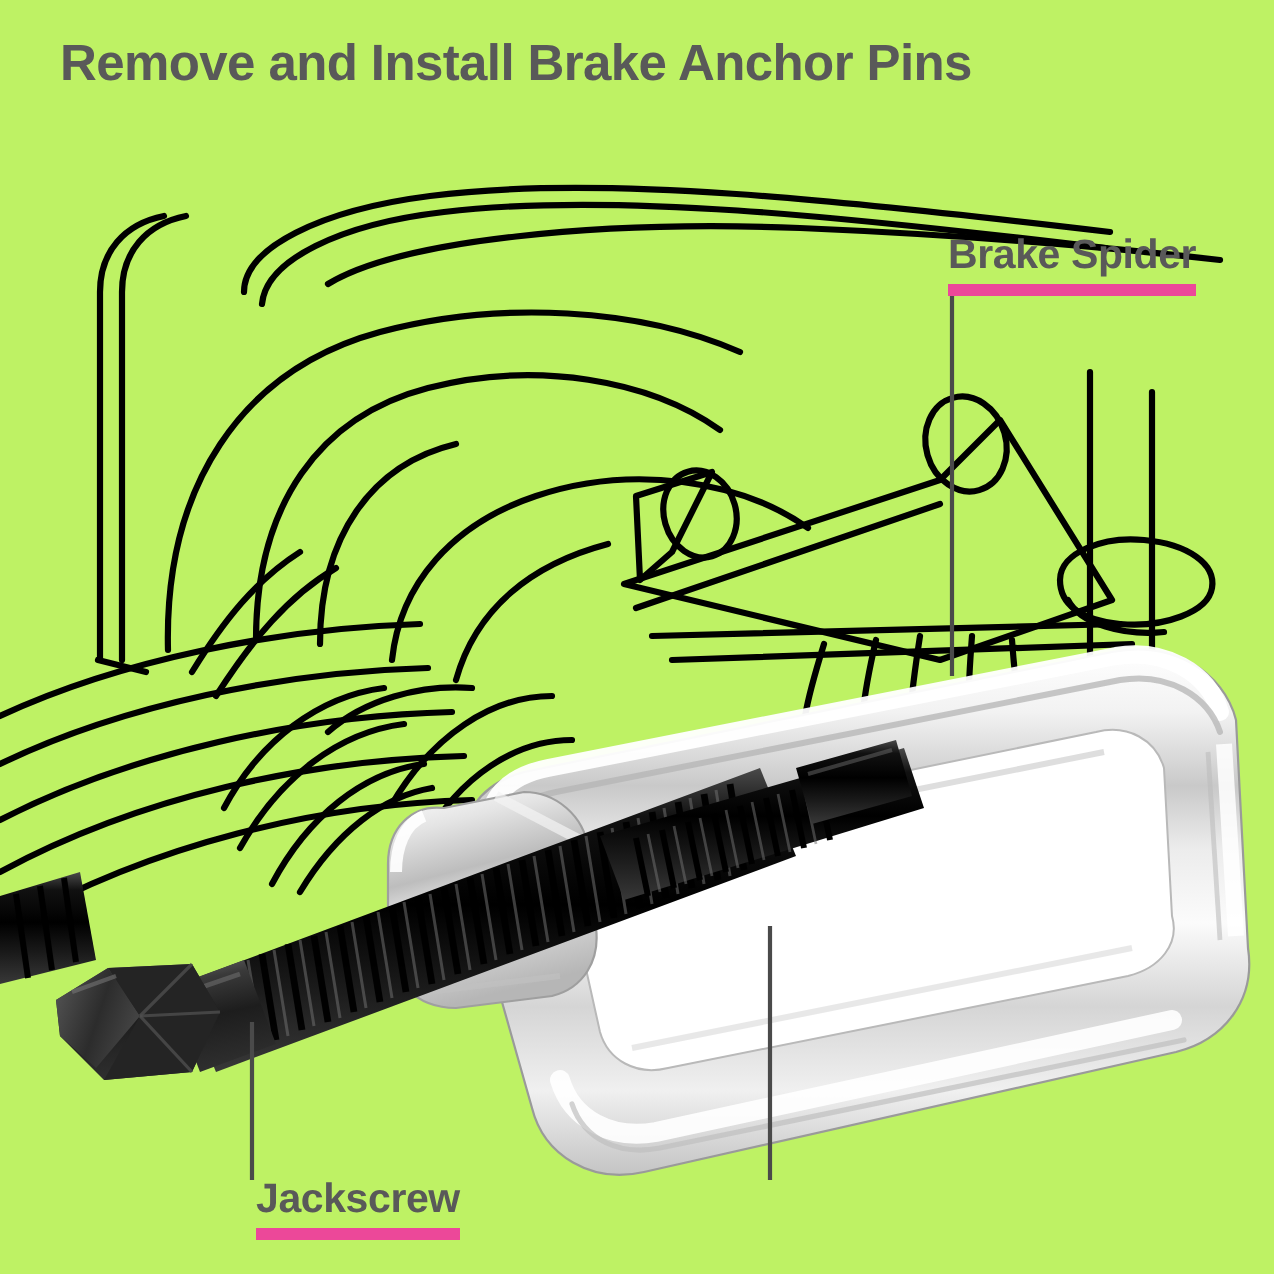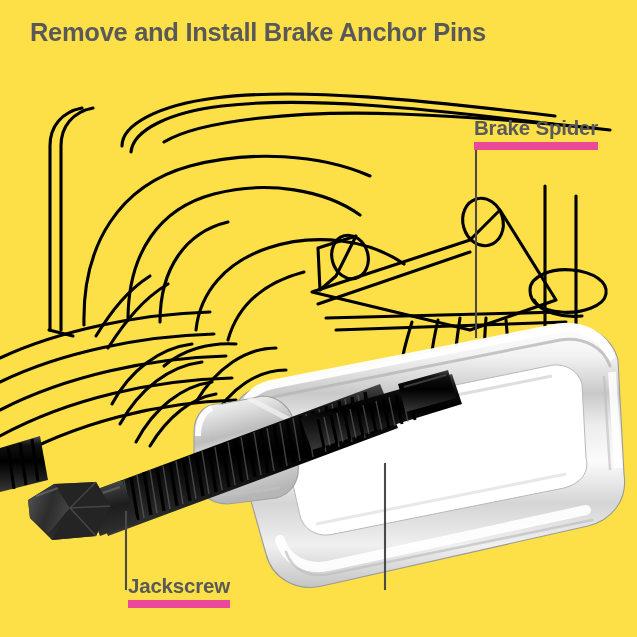--- a/index.html
+++ b/index.html
@@ -4,21 +4,21 @@
 <style>
   html, body {
     margin: 0;
     padding: 0;
     background: #ffffff;
   }
   #page {
     position: relative;
     width: 637px;
     height: 637px;
-    background: #fde047;
+    background: #bef264;
     overflow: hidden;
     font-family: "Liberation Sans", "DejaVu Sans", sans-serif;
   }
   #title {
     position: absolute;
     left: 30px;
     top: 18px;
     width: 590px;
     font-size: 25.5px;
     font-weight: bold;
@@ -27,24 +27,24 @@
     white-space: nowrap;
   }
   .label {
     position: absolute;
     font-size: 20.5px;
     font-weight: bold;
     color: #595959;
     letter-spacing: -0.2px;
     white-space: nowrap;
     padding-bottom: 2px;
-    border-bottom: 8px solid #ec4899;
+    border-bottom: 6px solid #ec4899;
   }
   #label-brake-spider { left: 474px; top: 116px; }
-  #label-jackscrew    { left: 128px; top: 574px; }
+  #label-jackscrew    { left: 128px; top: 588px; }
   #label-ball-joint   { left: 388px; top: 590px; }
 
   #art { position: absolute; left: 0; top: 0; width: 637px; height: 637px; }
 </style>
 </head>
 <body>
 
 <div id="page">
 
   <div id="title">Remove and Install Brake Anchor Pins</div>

